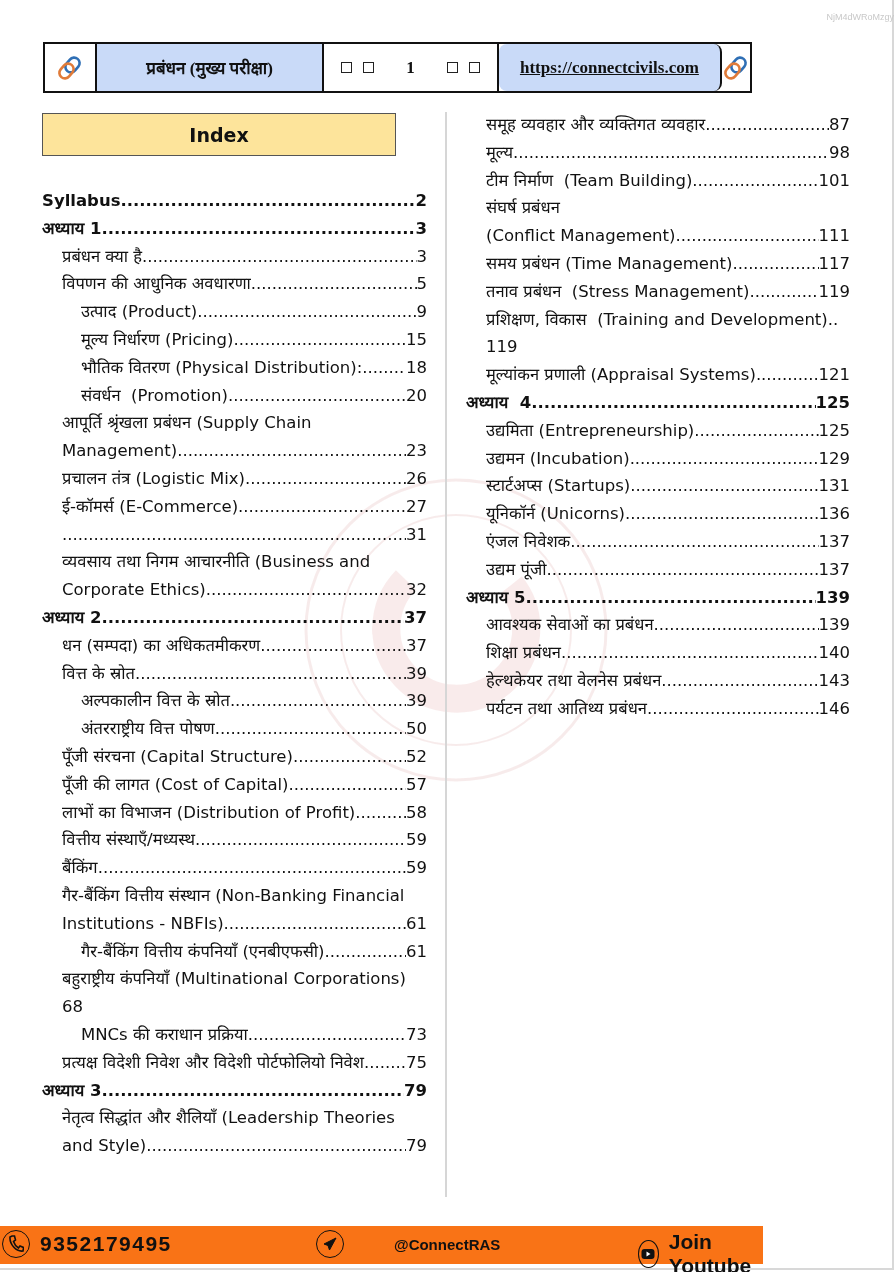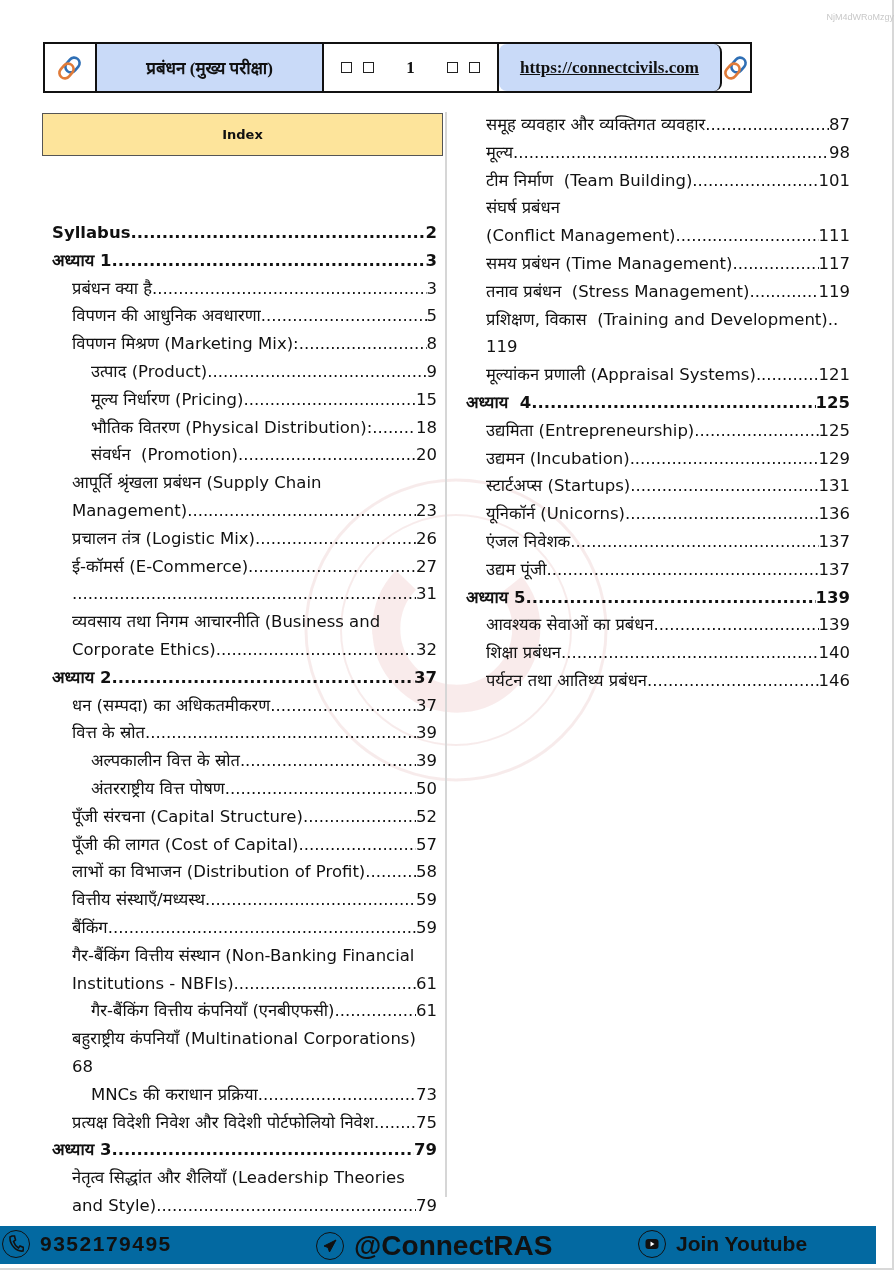--- a/index.html
+++ b/index.html
@@ -16,46 +16,46 @@
   .header .cell:last-child { border-right: none; }
   .c-icon { width: 58px; background: #fff; }
   .c-title { width: 253px; background: #c9daf8; font-size: 17px; }
   .c-page { width: 195px; background: #fff; font-size: 17px; gap: 14px; }
   .c-url { width: 249px; background: #c9daf8; font-size: 17px; text-decoration: underline; border-radius: 8px; }
   .c-icon2 { flex: 1; background: #fff; }
   .sq { display: inline-block; width: 9px; height: 9px; border: 1.5px solid #222; }
   .sq-group { display: inline-flex; gap: 11px; }
 
   
-  .index-box { position: absolute; left: 42px; top: 113px; width: 401px; height: 43px; background: #fde49b; border: 1px solid #555; box-sizing: border-box; display: flex; align-items: center; justify-content: center; font-weight: bold; font-size: 13px; }
+  .index-box { position: absolute; left: 42px; top: 113px; width: 354px; height: 43px; background: #fde49b; border: 1px solid #555; box-sizing: border-box; display: flex; align-items: center; justify-content: center; font-weight: bold; font-size: 19px; }
 
   .divider { position: absolute; left: 445px; top: 112px; width: 2px; height: 1085px; background: #d6d6d6; }
 
   .col { position: absolute; font-size: 16.5px; line-height: 27.8px; }
-  .col.left { left: 52px; top: 187px; width: 385px; margin-top: 32px; }
+  .col.left { left: 42px; top: 187px; width: 385px; }
   .col.right { left: 466px; top: 111px; width: 384px; }
 
   .entry { display: flex; align-items: flex-end; }
   .entry .t { white-space: pre-wrap; }
   .entry .dots { flex: 1; overflow: hidden; white-space: nowrap; min-width: 4px; }
   .entry .dots::after { content: "......................................................................................................................................................"; }
   .entry .p { white-space: nowrap; }
   .entry.bold { font-weight: bold; }
   .lv1 { padding-left: 0; }
   .lv2 { padding-left: 20px; }
   .lv3 { padding-left: 39px; }
 
   
   .watermark { position: absolute; left: 296px; top: 440px; width: 320px; height: 380px; opacity: 0.09; pointer-events: none; }
 
   
-  .footer { position: absolute; left: 0; top: 1226px; width: 876px; height: 38px; background: #0369a1; display: flex; align-items: center; font-family: "Liberation Sans", sans-serif; font-weight: bold; }
+  .footer { position: absolute; left: 0; top: 1226px; width: 763px; height: 38px; background: #f97316; display: flex; align-items: center; font-family: "Liberation Sans", sans-serif; font-weight: bold; }
   .footer .item { display: flex; align-items: center; position: absolute; top: 4px; }
   .footer .phone { left: 2px; font-size: 21px; letter-spacing: 1.5px; }
-  .footer .tele { left: 316px; font-size: 28px; }
+  .footer .tele { left: 316px; font-size: 15px; gap: 40px; }
   .footer .yt { left: 638px; font-size: 21px; }
   .ficon { width: 28px; height: 28px; border: 1.5px solid #111; border-radius: 50%; box-sizing: border-box; display: flex; align-items: center; justify-content: center; margin-right: 10px; }
 </style>
 </head>
 <body>
 
 <div class="page-border"></div>
 <div class="doc-id">NjM4dWRoMzgy</div>
 
 <div class="header">
@@ -120,27 +120,20 @@
         <span class="p">3</span>
       </div>
     </div>
     <div class="entry-wrap lv2">
       <div class="entry">
         <span class="t">विपणन की आधुनिक अवधारणा</span>
         <span class="dots"></span>
         <span class="p">5</span>
       </div>
     </div>
-    <div class="entry-wrap lv2">
-      <div class="entry">
-        <span class="t">विपणन मिश्रण (Marketing Mix):</span>
-        <span class="dots"></span>
-        <span class="p">8</span>
-      </div>
-    </div>
     <div class="entry-wrap lv3">
       <div class="entry">
         <span class="t">उत्पाद (Product)</span>
         <span class="dots"></span>
         <span class="p">9</span>
       </div>
     </div>
     <div class="entry-wrap lv3">
       <div class="entry">
         <span class="t">मूल्य निर्धारण (Pricing)</span>
@@ -451,20 +444,27 @@
         <span class="t">आवश्यक सेवाओं का प्रबंधन</span>
         <span class="dots"></span>
         <span class="p">139</span>
       </div>
     </div>
     <div class="entry-wrap lv2">
       <div class="entry">
         <span class="t">शिक्षा प्रबंधन</span>
         <span class="dots"></span>
         <span class="p">140</span>
+      </div>
+    </div>
+    <div class="entry-wrap lv2">
+      <div class="entry">
+        <span class="t">हेल्थकेयर तथा वेलनेस प्रबंधन</span>
+        <span class="dots"></span>
+        <span class="p">143</span>
       </div>
     </div>
     <div class="entry-wrap lv2">
       <div class="entry">
         <span class="t">पर्यटन तथा आतिथ्य प्रबंधन</span>
         <span class="dots"></span>
         <span class="p">146</span>
       </div>
     </div>
   </div>

